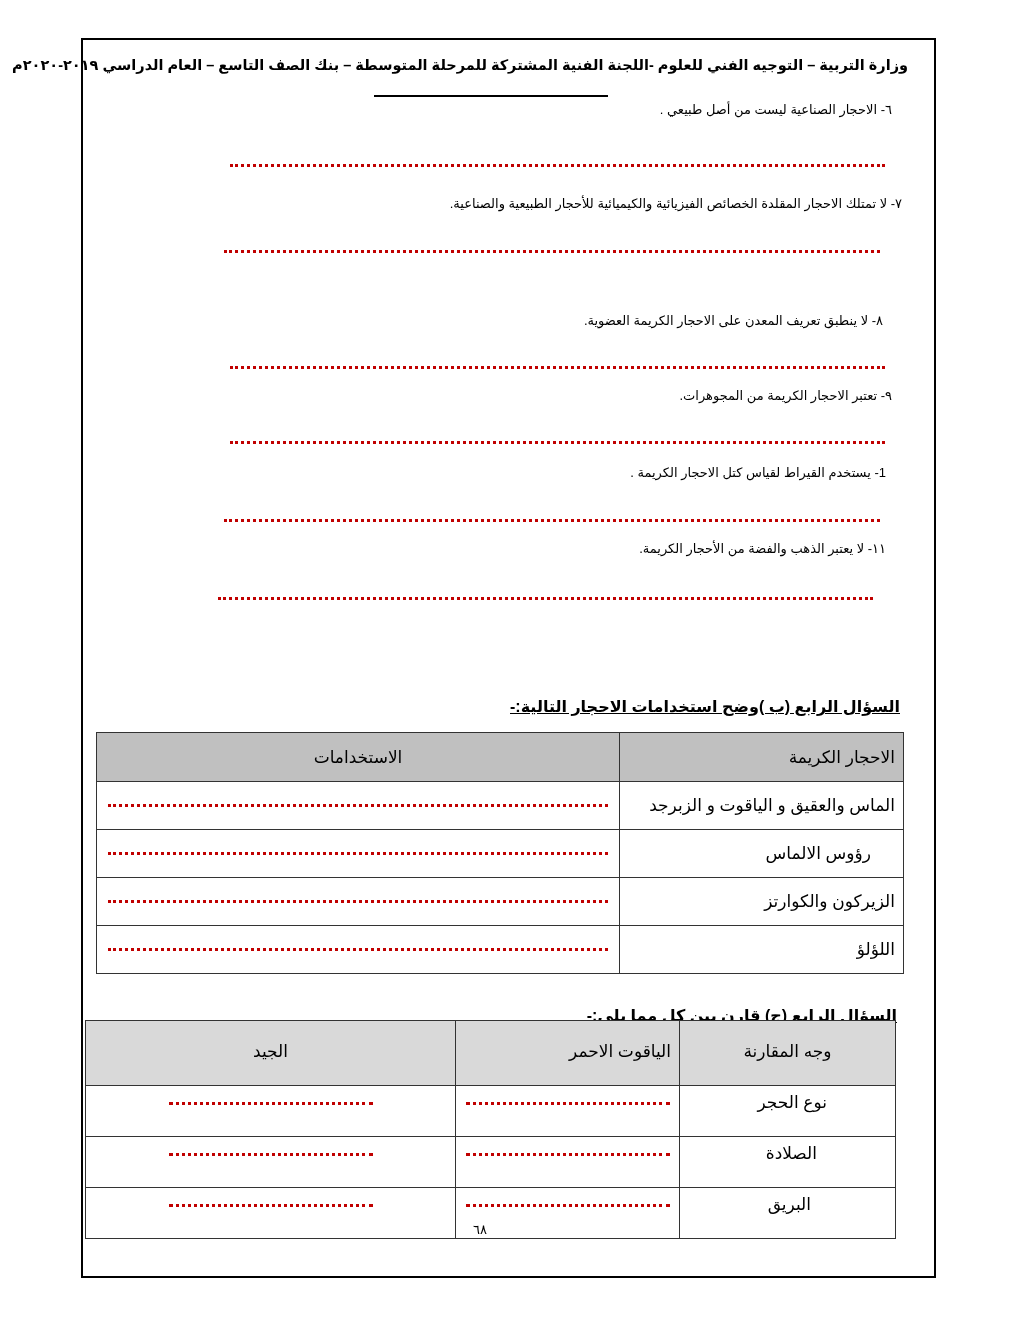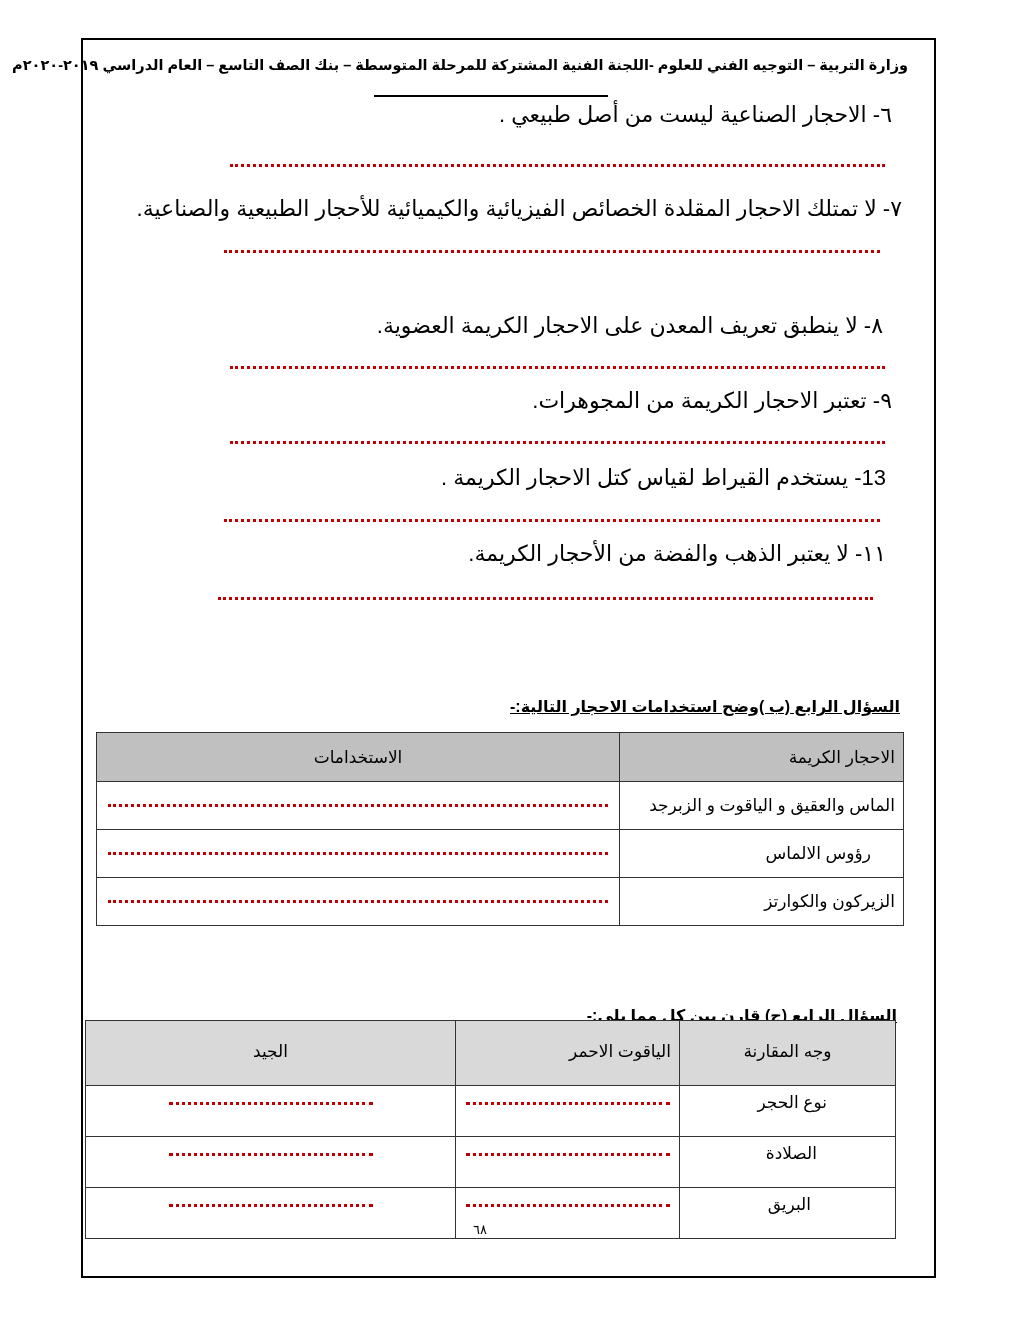--- a/index.html
+++ b/index.html
@@ -1,20 +1,20 @@
 <!DOCTYPE html>
 <html><head>
 <meta charset="utf-8">
 <style>
   html, body { margin: 0; padding: 0; background: #ffffff; }
   body { width: 1020px; height: 1320px; position: relative; font-family: "Liberation Sans", "DejaVu Sans", sans-serif; color: #000; }
   .page-frame { position: absolute; left: 81px; top: 38px; width: 855px; height: 1240px; border: 2px solid #000; box-sizing: border-box; }
   .header-title { position: absolute; right: 112px; top: 57px; font-size: 14.5px; font-weight: bold; direction: rtl; white-space: nowrap; }
   .header-rule { position: absolute; left: 374px; top: 95px; width: 234px; height: 0; border-top: 2px solid #000; }
-  .question { position: absolute; direction: rtl; font-size: 22px; white-space: nowrap; }
+  .question { position: absolute; direction: rtl; font-size: 13px; white-space: nowrap; }
   .dots { position: absolute; height: 0; border-top: 3px dotted #c00000; }
   .section-title { position: absolute; direction: rtl; font-size: 16px; font-weight: bold; text-decoration: underline; white-space: nowrap; }
   table { border-collapse: collapse; direction: rtl; position: absolute; table-layout: fixed; }
   td, th { border: 1.5px solid #333; font-weight: normal; font-size: 17px; padding: 0 8px; }
   .t1 th { background: #c0c0c0; height: 48px; }
   .t1 td { height: 47px; }
   .t2 th { background: #d9d9d9; height: 44px; vertical-align: top; padding-top: 20px; }
   .t2 td { height: 44px; vertical-align: top; padding-top: 6px; }
   .cell-dots { display: block; height: 0; border-top: 3px dotted #c00000; margin: 0 auto; }
   .page-number { position: absolute; left: 0; width: 960px; top: 1222px; text-align: center; font-size: 13px; }
@@ -32,21 +32,21 @@
 
 <div class="question" style="right:118px; top:196px;">٧- لا تمتلك الاحجار المقلدة الخصائص الفيزيائية والكيميائية للأحجار الطبيعية والصناعية.</div>
 <div class="dots" style="left:224px; width:656px; top:250px;"></div>
 
 <div class="question" style="right:137px; top:313px;">٨- لا ينطبق تعريف المعدن على الاحجار الكريمة العضوية.</div>
 <div class="dots" style="left:230px; width:655px; top:366px;"></div>
 
 <div class="question" style="right:128px; top:388px;">٩- تعتبر الاحجار الكريمة من المجوهرات.</div>
 <div class="dots" style="left:230px; width:655px; top:441px;"></div>
 
-<div class="question" style="right:134px; top:465px;">13- يستخدم القيراط لقياس كتل الاحجار الكريمة .</div>
+<div class="question" style="right:134px; top:465px;">1- يستخدم القيراط لقياس كتل الاحجار الكريمة .</div>
 <div class="dots" style="left:224px; width:656px; top:519px;"></div>
 
 <div class="question" style="right:134px; top:541px;">١١- لا يعتبر الذهب والفضة من الأحجار الكريمة.</div>
 <div class="dots" style="left:218px; width:655px; top:597px;"></div>
 
 <div class="section-title" style="right:120px; top:697px;">السؤال الرابع (ب )وضح استخدامات الاحجار التالية:-</div>
 
 <table class="t1" style="left:96px; top:732px; width:807px;">
   <colgroup>
       <col style="width:284px">
@@ -64,20 +64,26 @@
         </td>
   </tr>
   <tr>
     <td style="text-align:right; padding-right:32px;">رؤوس الالماس</td>
     <td>
           <span class="cell-dots" style="width:500px;"></span>
         </td>
   </tr>
   <tr>
     <td style="text-align:right;">الزيركون والكوارتز</td>
+    <td>
+          <span class="cell-dots" style="width:500px;"></span>
+        </td>
+  </tr>
+  <tr>
+    <td style="text-align:right;">اللؤلؤ</td>
     <td>
           <span class="cell-dots" style="width:500px;"></span>
         </td>
   </tr>
 </tbody>
   </table>
 
 <div class="section-title" style="right:123px; top:1006px;">السؤال الرابع (ج) قارن بين كل مما يلي:-</div>
 
 <table class="t2" style="left:85px; top:1020px; width:810px;">

